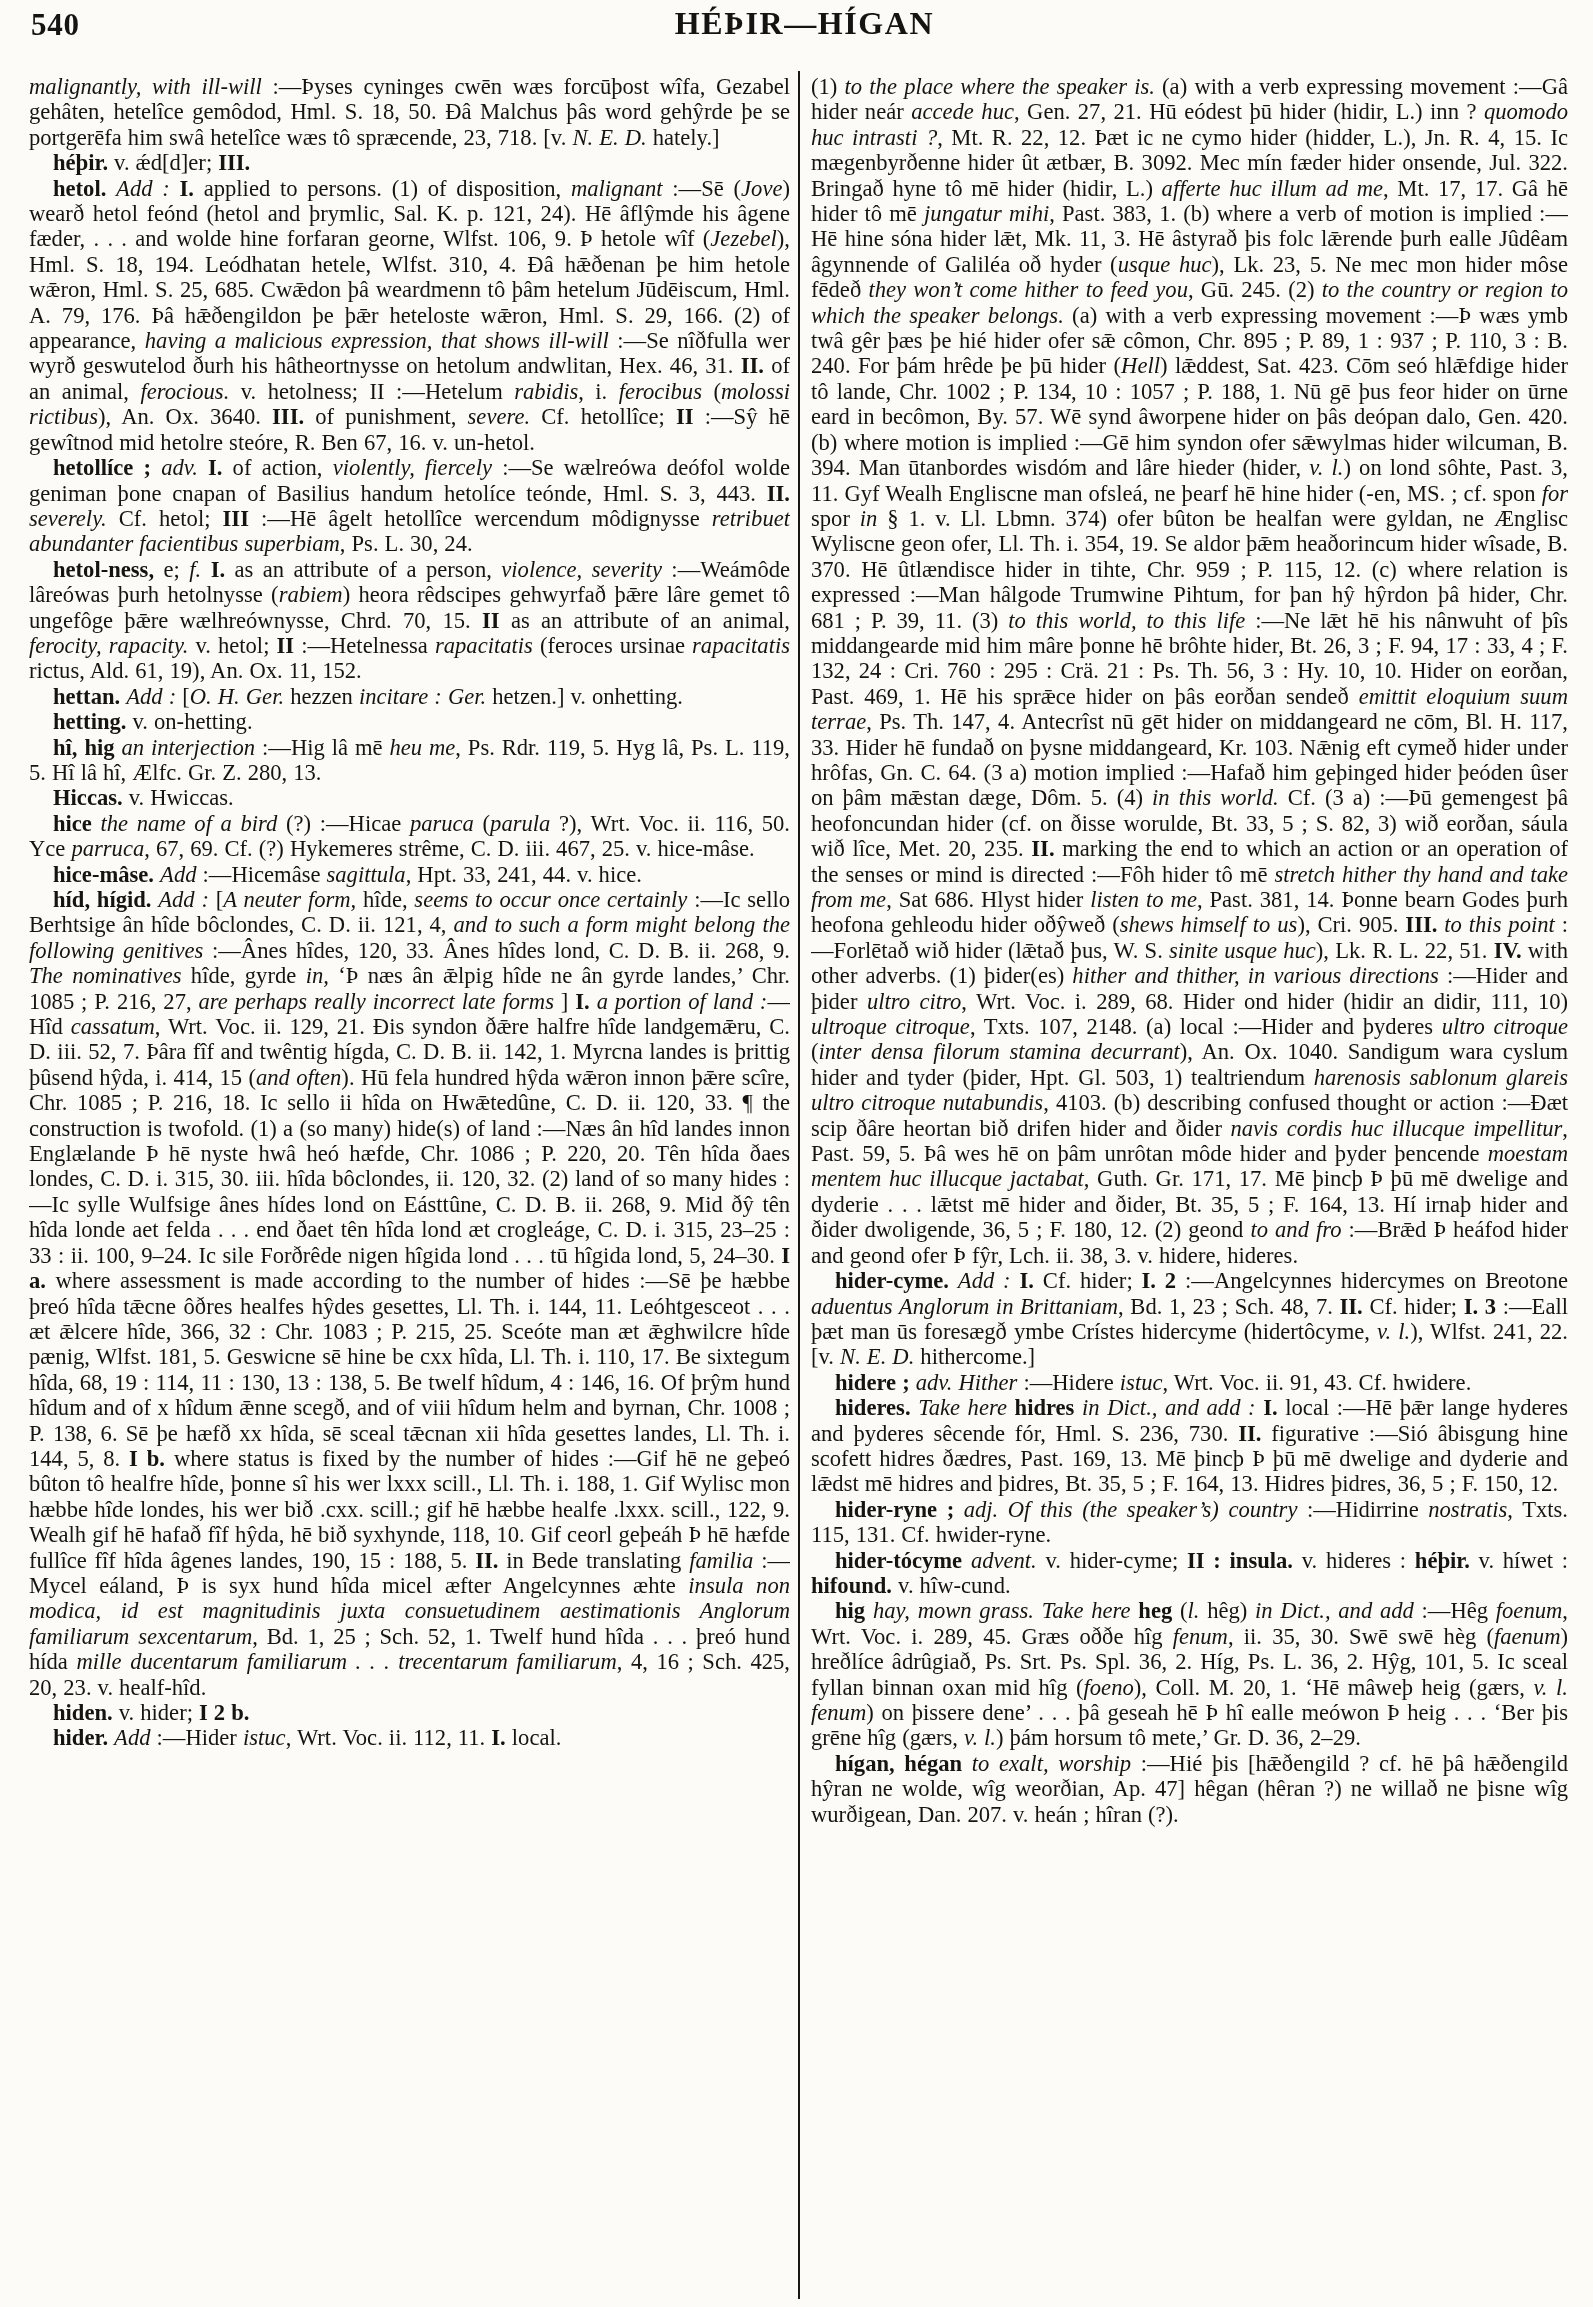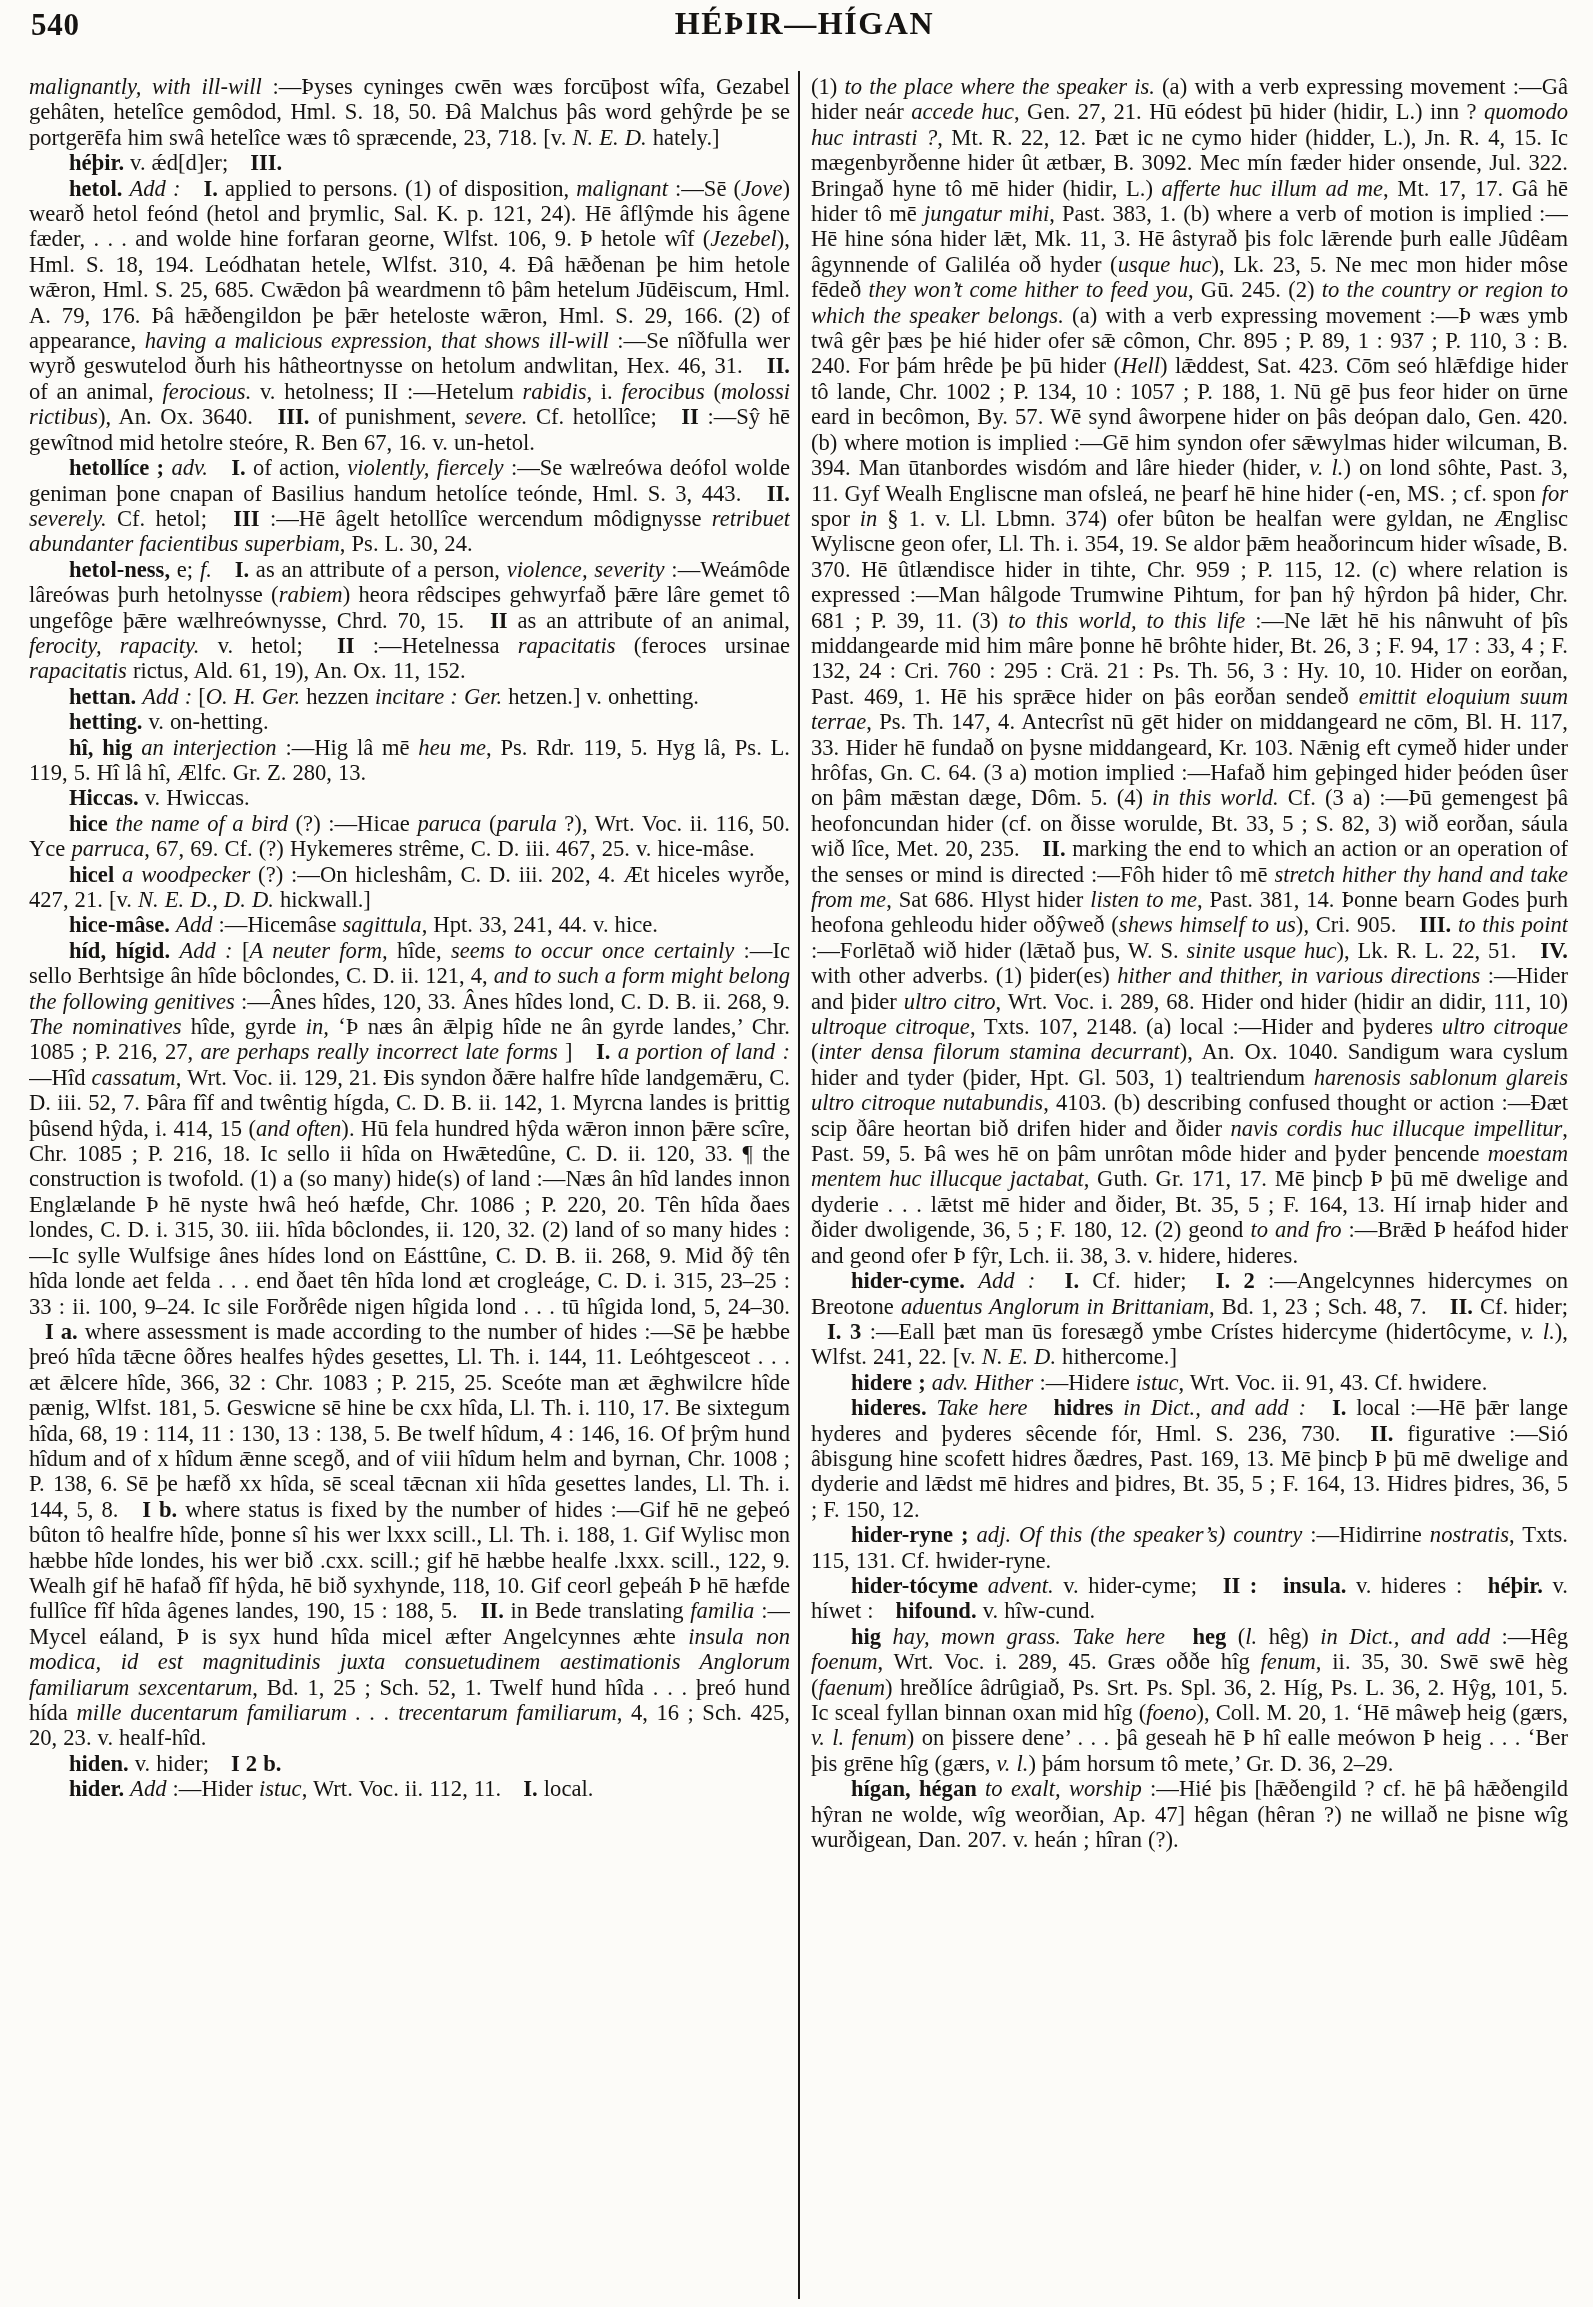--- a/index.html
+++ b/index.html
@@ -28,42 +28,41 @@
     position:absolute;top:74px;
     font-size:22.6px;line-height:25.4px;
     text-align:justify;
     height:2226px;overflow:hidden;
     word-spacing:0.4px;
   }
   .col-left{left:29px;width:761px;}
   .col-right{left:811px;width:757px;}
   .entry{margin:0;text-indent:24px;}
   .entry.cont{text-indent:0;}
-  .entry b{font-weight:bold;margin-left:16px;}
+  .entry b{font-weight:bold;}
   .entry i{font-style:italic;}
 </style>
 </head>
 <body>
 
 <div class="page">
   <div class="pageno">540</div>
   <div class="title">HÉÞIR—HÍGAN</div>
   <div class="colrule"></div>
   <div class="col col-left" id="col-left">
       <p class="entry cont"><i>malignantly, with ill-will</i> :—Þyses cyninges cwēn wæs forcūþost wîfa, Gezabel gehâten, hetelîce gemôdod, Hml. S. 18, 50. Ðâ Malchus þâs word gehŷrde þe se portgerēfa him swâ hetelîce wæs tô spræcende, 23, 718. [v. <i>N. E. D.</i> hately.]</p>
       <p class="entry"><b>héþir.</b> v. ǽd[d]er; <b>III.</b></p>
       <p class="entry"><b>hetol.</b> <i>Add :</i> <b>I.</b> applied to persons. (1) of disposition, <i>malignant</i> :—Sē (<i>Jove</i>) wearð hetol feónd (hetol and þrymlic, Sal. K. p. 121, 24). Hē âflŷmde his âgene fæder, . . . and wolde hine forfaran georne, Wlfst. 106, 9. Þ hetole wîf (<i>Jezebel</i>), Hml. S. 18, 194. Leódhatan hetele, Wlfst. 310, 4. Ðâ hǣðenan þe him hetole wǣron, Hml. S. 25, 685. Cwǣdon þâ weardmenn tô þâm hetelum Jūdēiscum, Hml. A. 79, 176. Þâ hǣðengildon þe þǣr heteloste wǣron, Hml. S. 29, 166. (2) of appearance, <i>having a malicious expression, that shows ill-will</i> :—Se nîðfulla wer wyrð geswutelod ðurh his hâtheortnysse on hetolum andwlitan, Hex. 46, 31. <b>II.</b> of an animal, <i>ferocious.</i> v. hetolness; II :—Hetelum <i>rabidis</i>, i. <i>ferocibus</i> (<i>molossi rictibus</i>), An. Ox. 3640. <b>III.</b> of punishment, <i>severe.</i> Cf. hetollîce; <b>II</b> :—Sŷ hē gewîtnod mid hetolre steóre, R. Ben 67, 16. v. un-hetol.</p>
       <p class="entry"><b>hetollíce ;</b> <i>adv.</i> <b>I.</b> of action, <i>violently, fiercely</i> :—Se wælreówa deófol wolde geniman þone cnapan of Basilius handum hetolíce teónde, Hml. S. 3, 443. <b>II.</b> <i>severely.</i> Cf. hetol; <b>III</b> :—Hē âgelt hetollîce wercendum môdignysse <i>retribuet abundanter facientibus superbiam</i>, Ps. L. 30, 24.</p>
       <p class="entry"><b>hetol-ness,</b> e; <i>f.</i> <b>I.</b> as an attribute of a person, <i>violence, severity</i> :—Weámôde lâreówas þurh hetolnysse (<i>rabiem</i>) heora rêdscipes gehwyrfað þǣre lâre gemet tô ungefôge þǣre wælhreównysse, Chrd. 70, 15. <b>II</b> as an attribute of an animal, <i>ferocity, rapacity.</i> v. hetol; <b>II</b> :—Hetelnessa <i>rapacitatis</i> (feroces ursinae <i>rapacitatis</i> rictus, Ald. 61, 19), An. Ox. 11, 152.</p>
       <p class="entry"><b>hettan.</b> <i>Add :</i> [<i>O. H. Ger.</i> hezzen <i>incitare : Ger.</i> hetzen.] v. onhetting.</p>
       <p class="entry"><b>hetting.</b> v. on-hetting.</p>
       <p class="entry"><b>hî, hig</b> <i>an interjection</i> :—Hig lâ mē <i>heu me</i>, Ps. Rdr. 119, 5. Hyg lâ, Ps. L. 119, 5. Hî lâ hî, Ælfc. Gr. Z. 280, 13.</p>
       <p class="entry"><b>Hiccas.</b> v. Hwiccas.</p>
       <p class="entry"><b>hice</b> <i>the name of a bird</i> (?) :—Hicae <i>paruca</i> (<i>parula</i> ?), Wrt. Voc. ii. 116, 50. Yce <i>parruca</i>, 67, 69. Cf. (?) Hykemeres strême, C. D. iii. 467, 25. v. hice-mâse.</p>
-      <p class="entry"><b>hicel</b> <i>a woodpecker</i> (?) :—On hicleshâm, C. D. iii. 202, 4. Æt hiceles wyrðe, 427, 21. [v. <i>N. E. D., D. D.</i> hickwall.]</p>
       <p class="entry"><b>hice-mâse.</b> <i>Add</i> :—Hicemâse <i>sagittula</i>, Hpt. 33, 241, 44. v. hice.</p>
       <p class="entry"><b>híd, hígid.</b> <i>Add :</i> [<i>A neuter form,</i> hîde, <i>seems to occur once certainly</i> :—Ic sello Berhtsige ân hîde bôclondes, C. D. ii. 121, 4, <i>and to such a form might belong the following genitives</i> :—Ânes hîdes, 120, 33. Ânes hîdes lond, C. D. B. ii. 268, 9. <i>The nominatives</i> hîde, gyrde <i>in,</i> ‘Þ næs ân ǣlpig hîde ne ân gyrde landes,’ Chr. 1085 ; P. 216, 27, <i>are perhaps really incorrect late forms</i> ] <b>I.</b> <i>a portion of land :</i>—Hîd <i>cassatum</i>, Wrt. Voc. ii. 129, 21. Ðis syndon ðǣre halfre hîde landgemǣru, C. D. iii. 52, 7. Þâra fîf and twêntig hígda, C. D. B. ii. 142, 1. Myrcna landes is þrittig þûsend hŷda, i. 414, 15 (<i>and often</i>). Hū fela hundred hŷda wǣron innon þǣre scîre, Chr. 1085 ; P. 216, 18. Ic sello ii hîda on Hwǣtedûne, C. D. ii. 120, 33. ¶ the construction is twofold. (1) a (so many) hide(s) of land :—Næs ân hîd landes innon Englælande Þ hē nyste hwâ heó hæfde, Chr. 1086 ; P. 220, 20. Tên hîda ðaes londes, C. D. i. 315, 30. iii. hîda bôclondes, ii. 120, 32. (2) land of so many hides :—Ic sylle Wulfsige ânes hídes lond on Eásttûne, C. D. B. ii. 268, 9. Mid ðŷ tên hîda londe aet felda . . . end ðaet tên hîda lond æt crogleáge, C. D. i. 315, 23–25 : 33 : ii. 100, 9–24. Ic sile Forðrêde nigen hîgida lond . . . tū hîgida lond, 5, 24–30. <b>I a.</b> where assessment is made according to the number of hides :—Sē þe hæbbe þreó hîda tǣcne ôðres healfes hŷdes gesettes, Ll. Th. i. 144, 11. Leóhtgesceot . . . æt ǣlcere hîde, 366, 32 : Chr. 1083 ; P. 215, 25. Sceóte man æt ǣghwilcre hîde pænig, Wlfst. 181, 5. Geswicne sē hine be cxx hîda, Ll. Th. i. 110, 17. Be sixtegum hîda, 68, 19 : 114, 11 : 130, 13 : 138, 5. Be twelf hîdum, 4 : 146, 16. Of þrŷm hund hîdum and of x hîdum ǣnne scegð, and of viii hîdum helm and byrnan, Chr. 1008 ; P. 138, 6. Sē þe hæfð xx hîda, sē sceal tǣcnan xii hîda gesettes landes, Ll. Th. i. 144, 5, 8. <b>I b.</b> where status is fixed by the number of hides :—Gif hē ne geþeó bûton tô healfre hîde, þonne sî his wer lxxx scill., Ll. Th. i. 188, 1. Gif Wylisc mon hæbbe hîde londes, his wer bið .cxx. scill.; gif hē hæbbe healfe .lxxx. scill., 122, 9. Wealh gif hē hafað fîf hŷda, hē bið syxhynde, 118, 10. Gif ceorl geþeáh Þ hē hæfde fullîce fîf hîda âgenes landes, 190, 15 : 188, 5. <b>II.</b> in Bede translating <i>familia</i> :—Mycel eáland, Þ is syx hund hîda micel æfter Angelcynnes æhte <i>insula non modica, id est magnitudinis juxta consuetudinem aestimationis Anglorum familiarum sexcentarum</i>, Bd. 1, 25 ; Sch. 52, 1. Twelf hund hîda . . . þreó hund hída <i>mille ducentarum familiarum . . . trecentarum familiarum</i>, 4, 16 ; Sch. 425, 20, 23. v. healf-hîd.</p>
       <p class="entry"><b>hiden.</b> v. hider; <b>I 2 b.</b></p>
       <p class="entry"><b>hider.</b> <i>Add</i> :—Hider <i>istuc</i>, Wrt. Voc. ii. 112, 11. <b>I.</b> local.</p>
     </div>
   <div class="col col-right" id="col-right">
       <p class="entry cont">(1) <i>to the place where the speaker is.</i> (a) with a verb expressing movement :—Gâ hider neár <i>accede huc</i>, Gen. 27, 21. Hū eódest þū hider (hidir, L.) inn ? <i>quomodo huc intrasti ?</i>, Mt. R. 22, 12. Þæt ic ne cymo hider (hidder, L.), Jn. R. 4, 15. Ic mægenbyrðenne hider ût ætbær, B. 3092. Mec mín fæder hider onsende, Jul. 322. Bringað hyne tô mē hider (hidir, L.) <i>afferte huc illum ad me</i>, Mt. 17, 17. Gâ hē hider tô mē <i>jungatur mihi</i>, Past. 383, 1. (b) where a verb of motion is implied :—Hē hine sóna hider lǣt, Mk. 11, 3. Hē âstyrað þis folc lǣrende þurh ealle Jûdêam âgynnende of Galiléa oð hyder (<i>usque huc</i>), Lk. 23, 5. Ne mec mon hider môse fēdeð <i>they won’t come hither to feed you</i>, Gū. 245. (2) <i>to the country or region to which the speaker belongs.</i> (a) with a verb expressing movement :—Þ wæs ymb twâ gêr þæs þe hié hider ofer sǣ cômon, Chr. 895 ; P. 89, 1 : 937 ; P. 110, 3 : B. 240. For þám hrêde þe þū hider (<i>Hell</i>) lǣddest, Sat. 423. Cōm seó hlǣfdige hider tô lande, Chr. 1002 ; P. 134, 10 : 1057 ; P. 188, 1. Nū gē þus feor hider on ūrne eard in becômon, By. 57. Wē synd âworpene hider on þâs deópan dalo, Gen. 420. (b) where motion is implied :—Gē him syndon ofer sǣwylmas hider wilcuman, B. 394. Man ūtanbordes wisdóm and lâre hieder (hider, <i>v. l.</i>) on lond sôhte, Past. 3, 11. Gyf Wealh Engliscne man ofsleá, ne þearf hē hine hider (-en, MS. ; cf. spon <i>for</i> spor <i>in</i> § 1. v. Ll. Lbmn. 374) ofer bûton be healfan were gyldan, ne Ænglisc Wyliscne geon ofer, Ll. Th. i. 354, 19. Se aldor þǣm heaðorincum hider wîsade, B. 370. Hē ûtlændisce hider in tihte, Chr. 959 ; P. 115, 12. (c) where relation is expressed :—Man hâlgode Trumwine Pihtum, for þan hŷ hŷrdon þâ hider, Chr. 681 ; P. 39, 11. (3) <i>to this world, to this life</i> :—Ne lǣt hē his nânwuht of þîs middangearde mid him mâre þonne hē brôhte hider, Bt. 26, 3 ; F. 94, 17 : 33, 4 ; F. 132, 24 : Cri. 760 : 295 : Crä. 21 : Ps. Th. 56, 3 : Hy. 10, 10. Hider on eorðan, Past. 469, 1. Hē his sprǣce hider on þâs eorðan sendeð <i>emittit eloquium suum terrae</i>, Ps. Th. 147, 4. Antecrîst nū gēt hider on middangeard ne cōm, Bl. H. 117, 33. Hider hē fundað on þysne middangeard, Kr. 103. Nǣnig eft cymeð hider under hrôfas, Gn. C. 64. (3 a) motion implied :—Hafað him geþinged hider þeóden ûser on þâm mǣstan dæge, Dôm. 5. (4) <i>in this world.</i> Cf. (3 a) :—Þū gemengest þâ heofoncundan hider (cf. on ðisse worulde, Bt. 33, 5 ; S. 82, 3) wið eorðan, sáula wið lîce, Met. 20, 235. <b>II.</b> marking the end to which an action or an operation of the senses or mind is directed :—Fôh hider tô mē <i>stretch hither thy hand and take from me</i>, Sat 686. Hlyst hider <i>listen to me</i>, Past. 381, 14. Þonne bearn Godes þurh heofona gehleodu hider oðŷweð (<i>shews himself to us</i>), Cri. 905. <b>III.</b> <i>to this point</i> :—Forlētað wið hider (lǣtað þus, W. S. <i>sinite usque huc</i>), Lk. R. L. 22, 51. <b>IV.</b> with other adverbs. (1) þider(es) <i>hither and thither, in various directions</i> :—Hider and þider <i>ultro citro</i>, Wrt. Voc. i. 289, 68. Hider ond hider (hidir an didir, 111, 10) <i>ultroque citroque</i>, Txts. 107, 2148. (a) local :—Hider and þyderes <i>ultro citroque</i> (<i>inter densa filorum stamina decurrant</i>), An. Ox. 1040. Sandigum wara cyslum hider and tyder (þider, Hpt. Gl. 503, 1) tealtriendum <i>harenosis sablonum glareis ultro citroque nutabundis</i>, 4103. (b) describing confused thought or action :—Ðæt scip ðâre heortan bið drifen hider and ðider <i>navis cordis huc illucque impellitur</i>, Past. 59, 5. Þâ wes hē on þâm unrôtan môde hider and þyder þencende <i>moestam mentem huc illucque jactabat</i>, Guth. Gr. 171, 17. Mē þincþ Þ þū mē dwelige and dyderie . . . lǣtst mē hider and ðider, Bt. 35, 5 ; F. 164, 13. Hí irnaþ hider and ðider dwoligende, 36, 5 ; F. 180, 12. (2) geond <i>to and fro</i> :—Brǣd Þ heáfod hider and geond ofer Þ fŷr, Lch. ii. 38, 3. v. hidere, hideres.</p>
       <p class="entry"><b>hider-cyme.</b> <i>Add :</i> <b>I.</b> Cf. hider; <b>I. 2</b> :—Angelcynnes hidercymes on Breotone <i>aduentus Anglorum in Brittaniam</i>, Bd. 1, 23 ; Sch. 48, 7. <b>II.</b> Cf. hider; <b>I. 3</b> :—Eall þæt man ūs foresægð ymbe Crístes hidercyme (hidertôcyme, <i>v. l.</i>), Wlfst. 241, 22. [v. <i>N. E. D.</i> hithercome.]</p>
       <p class="entry"><b>hidere ;</b> <i>adv. Hither</i> :—Hidere <i>istuc</i>, Wrt. Voc. ii. 91, 43. Cf. hwidere.</p>
       <p class="entry"><b>hideres.</b> <i>Take here</i> <b>hidres</b> <i>in Dict., and add :</i> <b>I.</b> local :—Hē þǣr lange hyderes and þyderes sêcende fór, Hml. S. 236, 730. <b>II.</b> figurative :—Sió âbisgung hine scofett hidres ðædres, Past. 169, 13. Mē þincþ Þ þū mē dwelige and dyderie and lǣdst mē hidres and þidres, Bt. 35, 5 ; F. 164, 13. Hidres þidres, 36, 5 ; F. 150, 12.</p>

